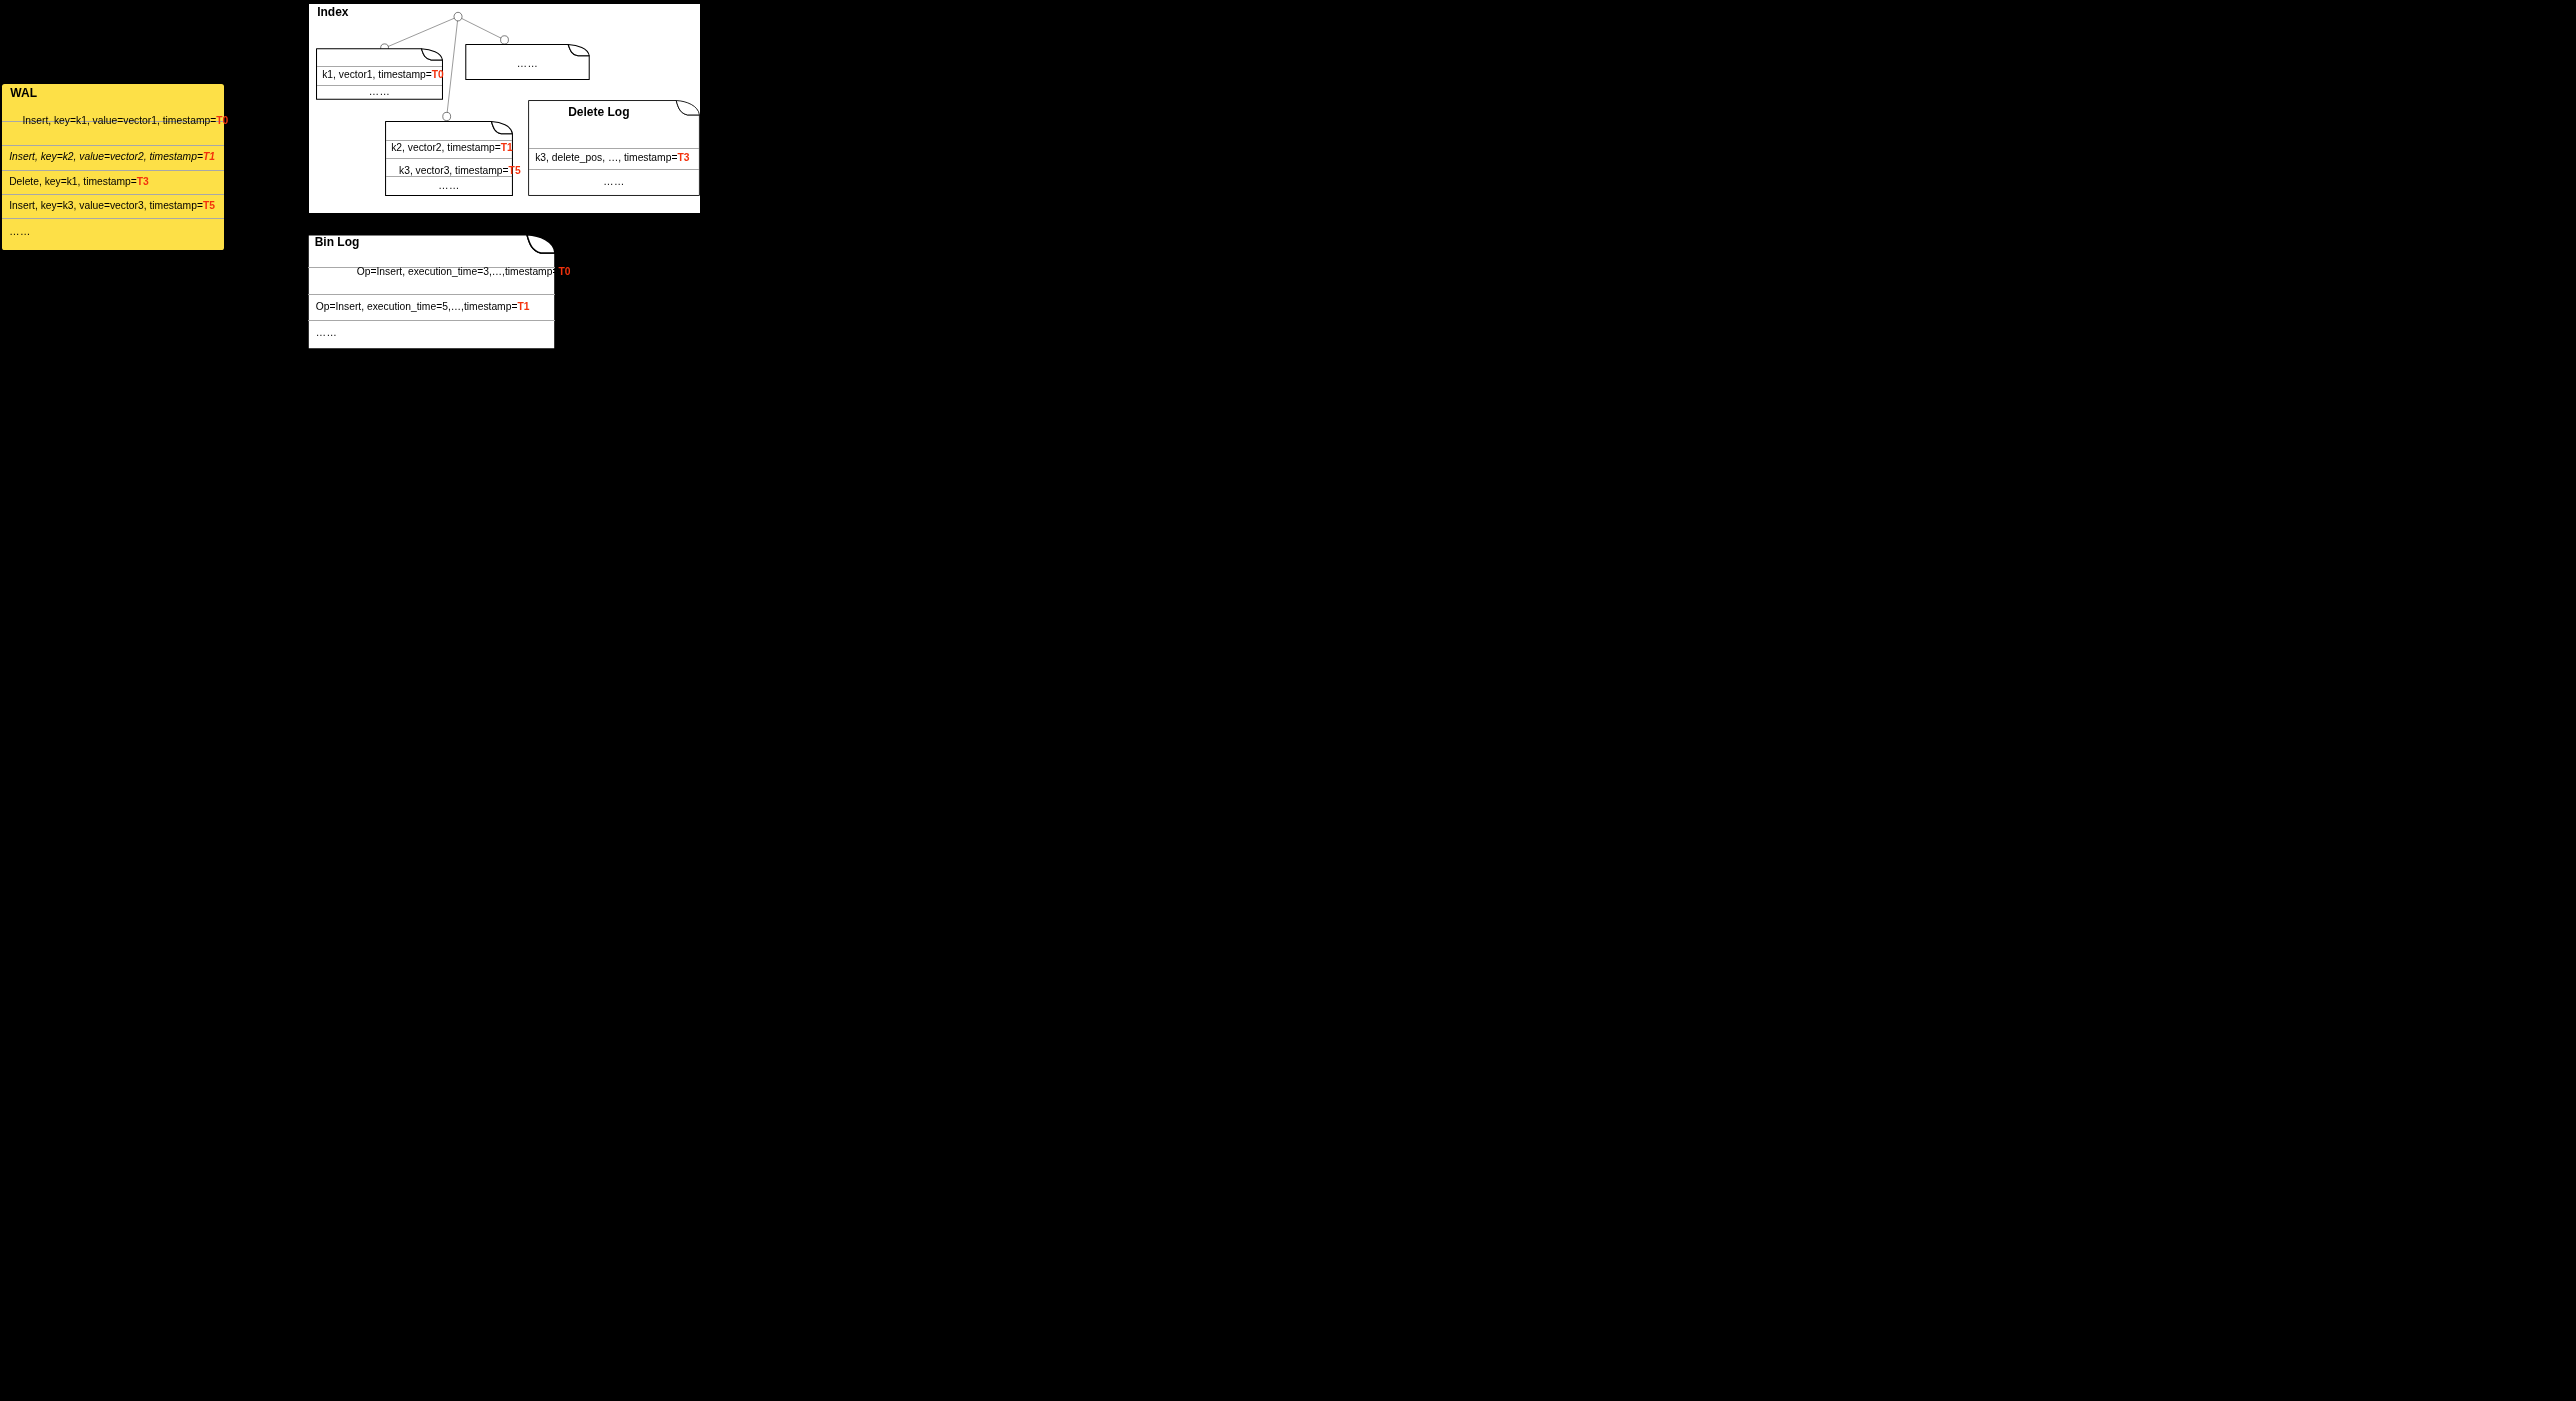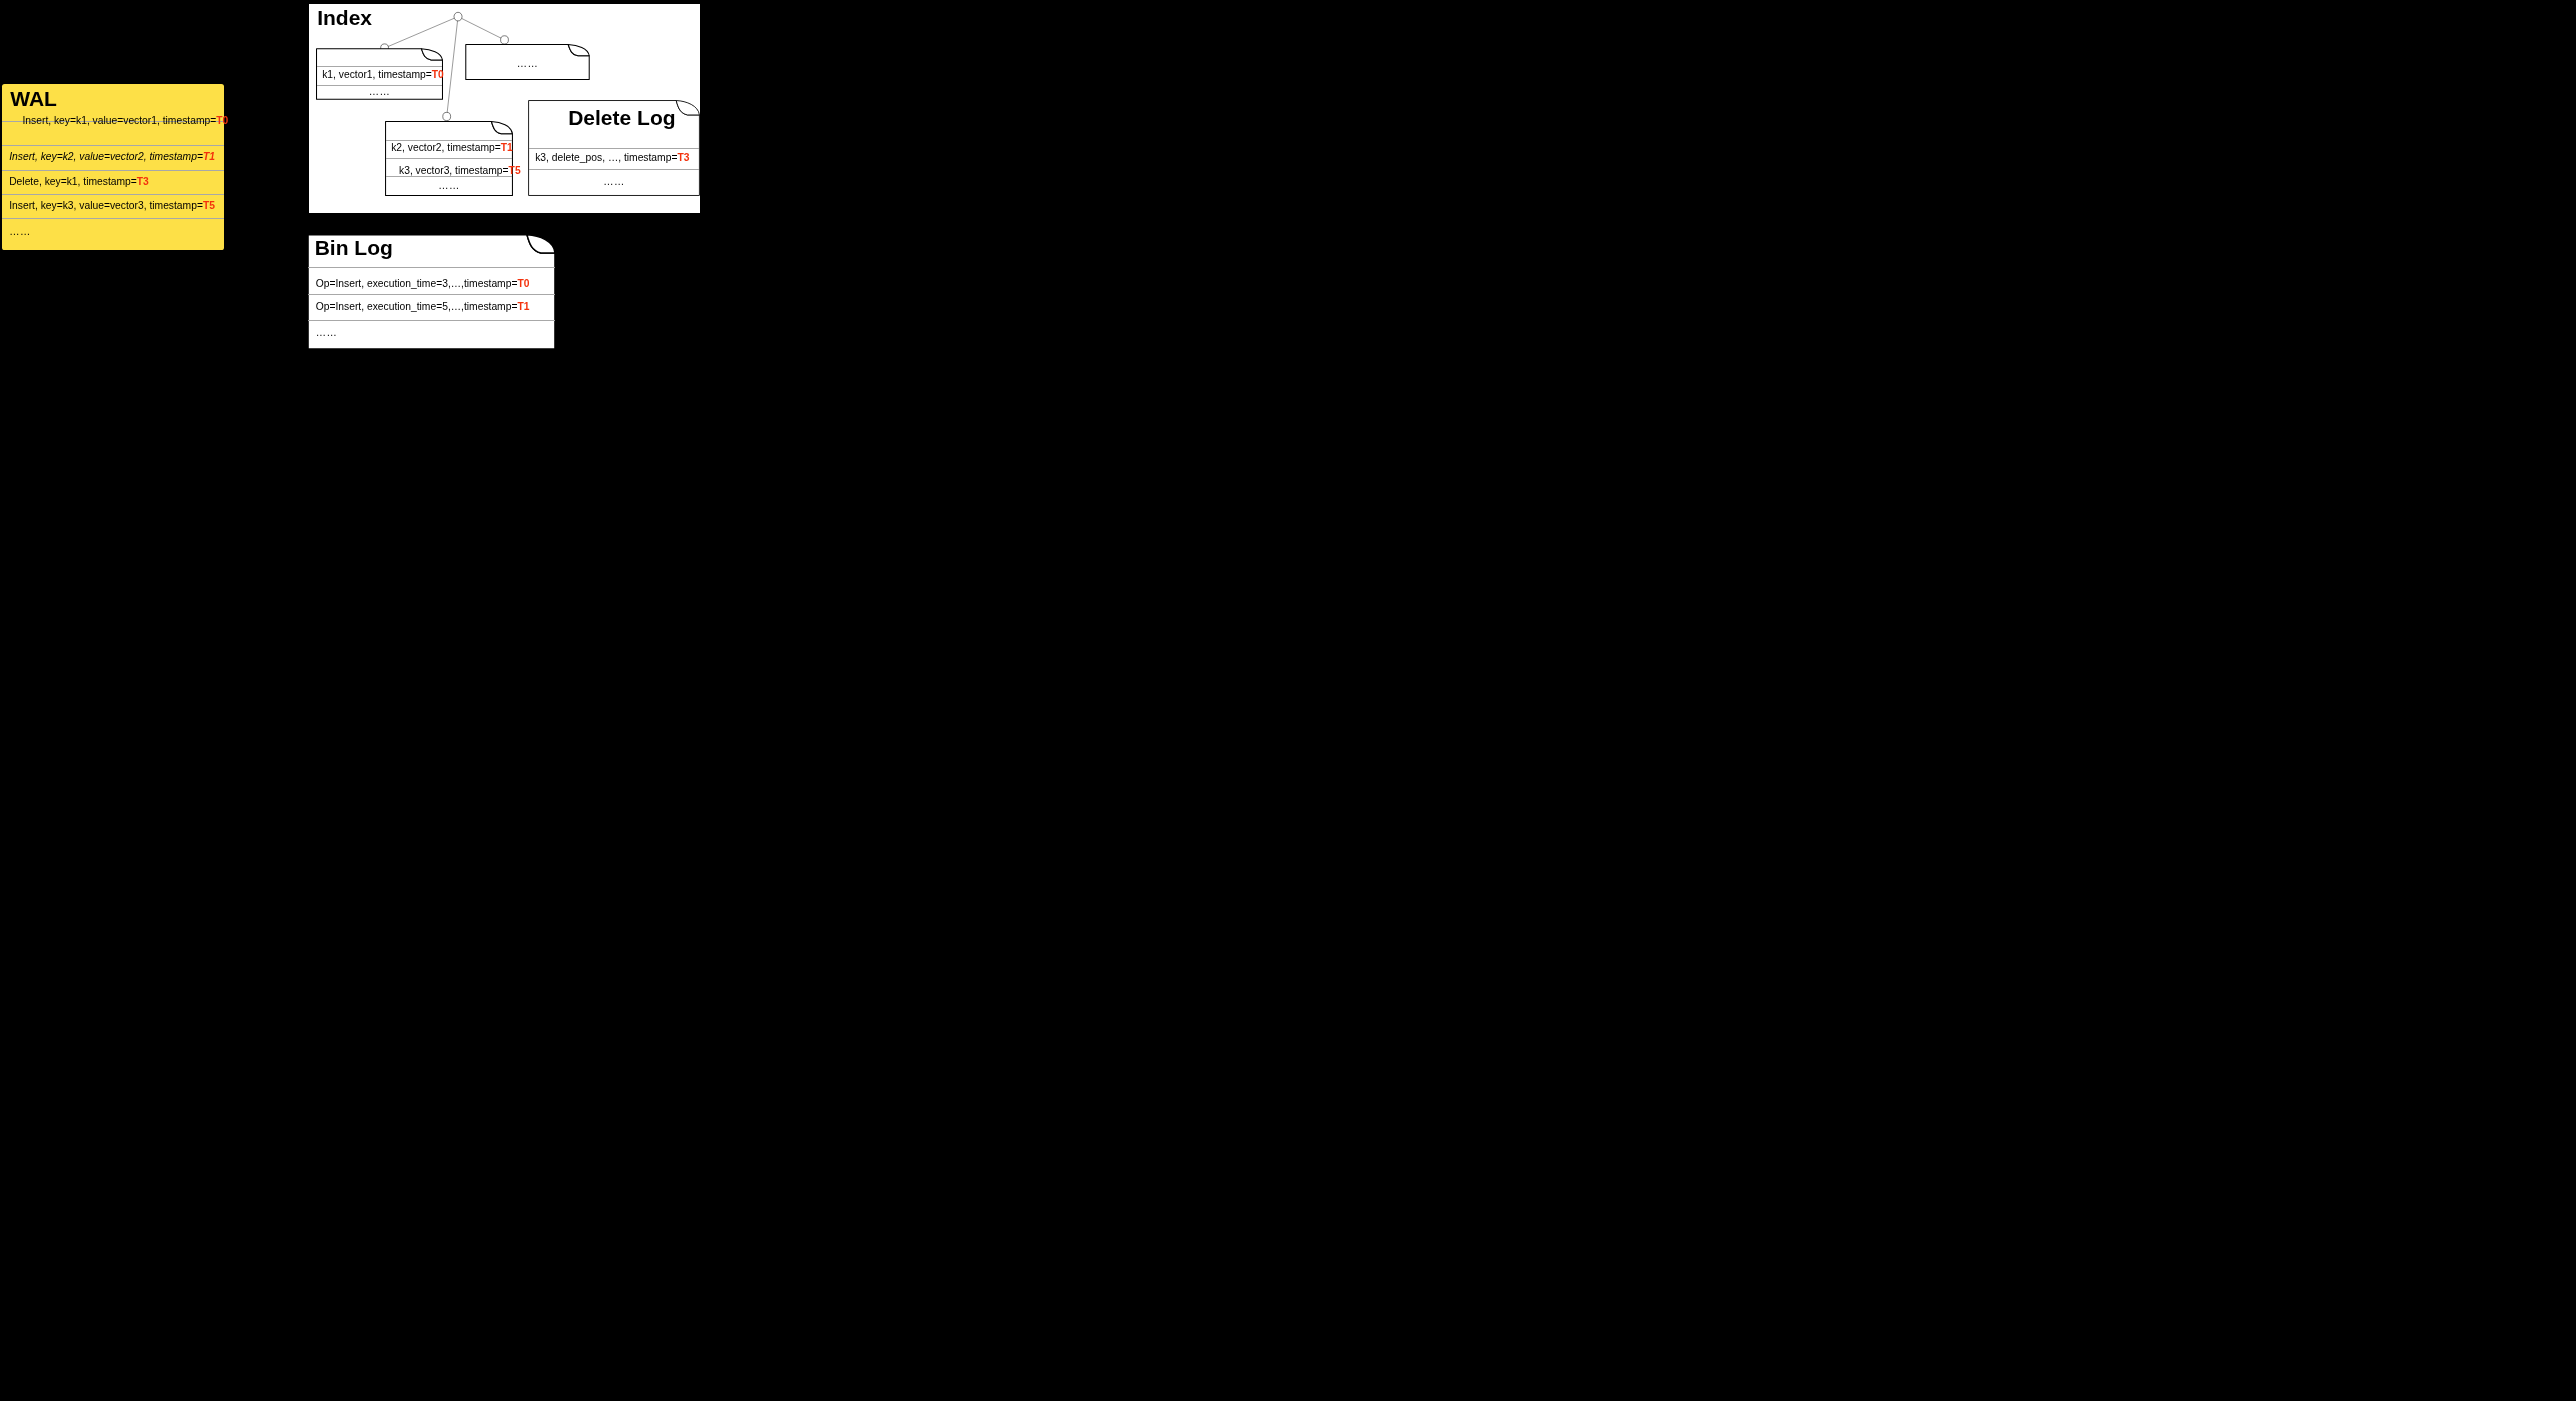--- a/index.html
+++ b/index.html
@@ -1,19 +1,19 @@
 <!DOCTYPE html>
 <html style="font-size:8.2px"><head>
 <meta charset="utf-8">
 <style>
   html,body{margin:0;padding:0;background:#000;}
   .canvas{position:relative;width:704px;height:350px;background:#000;overflow:hidden;
           font-family:"Liberation Sans","DejaVu Sans",sans-serif;}
   .card{position:absolute;background:#fde047;}
-  .title{position:absolute;font-weight:bold;font-size:21px;color:#000;white-space:nowrap;line-height:1.15;}
+  .title{position:absolute;font-weight:bold;font-size:12px;color:#000;white-space:nowrap;line-height:1.15;}
   .hr{position:absolute;left:0;right:0;height:1.1px;background:#a8a8a8;}
   .row{position:absolute;left:0;right:0;height:12.4px;line-height:12.4px;font-size:10.3px;color:#000;white-space:nowrap;}
   .row .ts{font-weight:bold;color:#f3320d;}
   .dots{letter-spacing:0.5px;}
   .doc{position:absolute;}
   .doc svg.shape{position:absolute;left:0;top:0;display:block;}
   .doc .inner{position:absolute;left:1px;right:1px;top:0;bottom:0;}
   .tree{position:absolute;left:0;top:0;pointer-events:none;}
   .index-panel{position:absolute;background:#fff;border:0.7px solid #000;box-sizing:border-box;}
 </style>
@@ -122,21 +122,21 @@
   <div class="doc" style="left:307px;top:234px;width:249px;height:116px;">
     <svg class="shape" width="249" height="116" viewBox="0 0 484 226">
       <path d="M1.5,1.5 L428,1.5 C433,20 438,33 455,37 L482.5,37 L482.5,224 L1.5,224 Z" fill="#ffffff" stroke="#000000" stroke-width="2.8" stroke-linejoin="round"></path>
       <path d="M428,1.5 C452,2.5 481,14 482.5,37 L455,37 C438,33 433,20 428,1.5 Z" fill="#ffffff" stroke="#000000" stroke-width="2.8" stroke-linejoin="round"></path>
     </svg>
     <div class="inner">
       <div class="title" style="left:6.7px;top:2.1px;">Bin Log</div>
       <div class="hr" style="top:33px"></div>
       <div class="hr" style="top:60px"></div>
       <div class="hr" style="top:86px"></div>
-      <div class="row" style="top:44px;padding-left:7.7px;">
+      <div class="row" style="top:32px;padding-left:7.7px;margin-left:41px;">
         <span>Op=Insert, execution_time=3,…,timestamp=</span><b class="ts">T0</b>
       </div>
       <div class="row" style="top:67px;padding-left:7.7px;">
         <span>Op=Insert, execution_time=5,…,timestamp=</span><b class="ts">T1</b>
       </div>
       <div class="row dots" style="top:93px;padding-left:7.7px;">……</div>
     </div>
   </div>
 
 </div>

